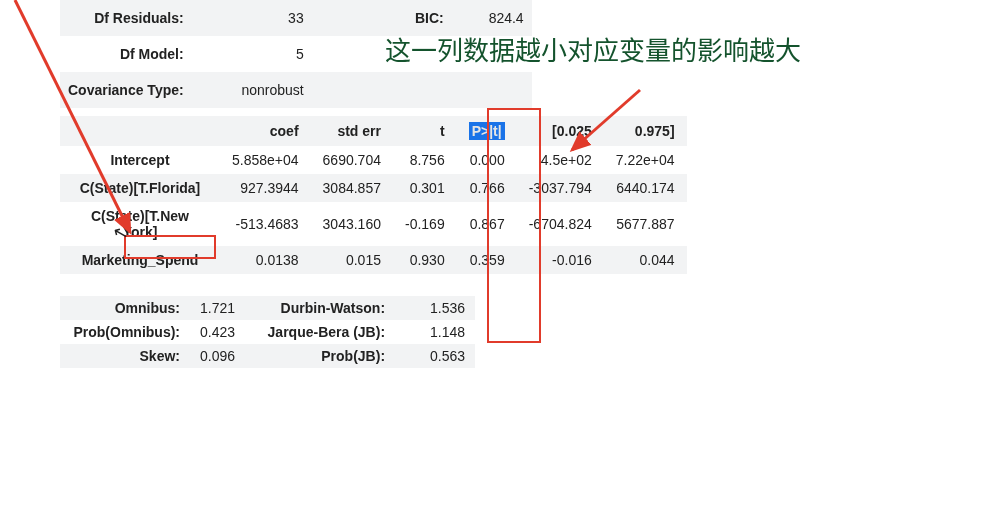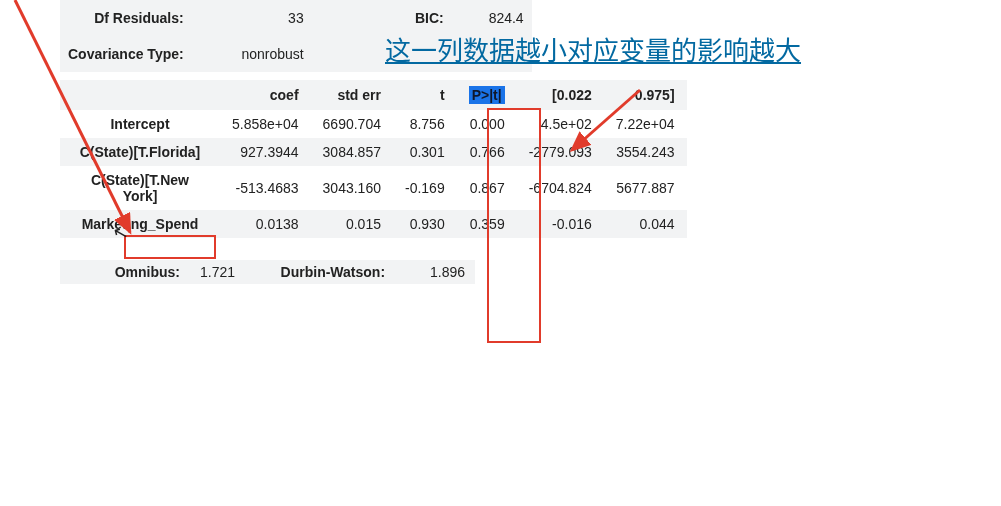--- a/index.html
+++ b/index.html
@@ -37,39 +37,38 @@
     margin-top: 8px;
   }
   table.coef th, table.coef td {
     padding: 6px 12px;
     font-size: 14px;
     text-align: right;
   }
   table.coef th { font-weight: bold; }
   table.coef td.rowlabel { font-weight: bold; text-align: center; }
   table.coef tr.alt { background: #f2f3f4; }
-  .highlight-cell { background: #1a73e8; color: #0f172a; display:inline-block; padding:1px 3px; }
+  .highlight-cell { background: #1a73e8; color: #e5e5e5; display:inline-block; padding:1px 3px; }
 
   
   table.diag {
     border-collapse: collapse;
     margin-top: 22px;
   }
   table.diag td { padding: 4px 10px; text-align: right; font-size: 14px; }
   table.diag td.label { font-weight: bold; }
   table.diag tr.alt { background: #f2f3f4; }
 
   
   .anno {
     position: absolute;
-    color: #0369a1;
+    color: #14532d;
     font-size: 26px;
     font-weight: 400;
     font-family: "Microsoft YaHei","PingFang SC","Noto Sans CJK SC",sans-serif;
-    text-decoration: underline;
   }
 
   
   .redbox {
     position: absolute;
     border: 2px solid #e13b2b;
     background: transparent;
   }
 
   
@@ -96,58 +95,64 @@
 <div class="wrap">
   <div class="region">
 
     <table class="topstats">
       <tbody>
           <tr class="alt">
         <td class="label">Df Residuals:</td>
         <td style="width:120px">33</td>
         <td class="label" style="width:140px">BIC:</td>
         <td style="width:80px">824.4</td>
+      </tr>
+      <tr>
+        <td class="label">Df Model:</td>
+        <td>5</td>
+        <td class="label"></td>
+        <td></td>
       </tr>
       <tr class="alt">
         <td class="label">Covariance Type:</td>
         <td>nonrobust</td>
         <td class="label"></td>
         <td></td>
       </tr>
     </tbody>
       </table>
 
     <table class="coef">
       <tbody>
           <tr class="alt">
         <th style="width:160px"></th>
         <th>coef</th>
         <th>std err</th>
         <th>t</th>
         <th><span class="highlight-cell">P&gt;|t|</span></th>
-        <th>[0.022</th>
+        <th>[0.025</th>
         <th>0.975]</th>
       </tr>
       <tr>
         <td class="rowlabel">Intercept</td>
         <td>5.858e+04</td>
         <td>6690.704</td>
         <td>8.756</td>
         <td>0.000</td>
         <td>4.5e+02</td>
         <td>7.22e+04</td>
       </tr>
       <tr class="alt">
         <td class="rowlabel">C(State)[T.Florida]</td>
         <td>927.3944</td>
         <td>3084.857</td>
         <td>0.301</td>
         <td>0.766</td>
-        <td>-2779.093</td>
-        <td>3554.243</td>
+        <td>-3037.794</td>
+        <td>6440.174</td>
       </tr>
       <tr>
         <td class="rowlabel">C(State)[T.New York]</td>
         <td>-513.4683</td>
         <td>3043.160</td>
         <td>-0.169</td>
         <td>0.867</td>
         <td>-6704.824</td>
         <td>5677.887</td>
       </tr>
@@ -162,21 +167,33 @@
       </tr>
     </tbody>
       </table>
 
     <table class="diag">
       <tbody>
           <tr class="alt">
         <td class="label" style="width:130px">Omnibus:</td>
         <td style="width:55px">1.721</td>
         <td class="label" style="width:150px">Durbin-Watson:</td>
-        <td style="width:80px">1.896</td>
+        <td style="width:80px">1.536</td>
+      </tr>
+      <tr>
+        <td class="label">Prob(Omnibus):</td>
+        <td>0.423</td>
+        <td class="label">Jarque-Bera (JB):</td>
+        <td>1.148</td>
+      </tr>
+      <tr class="alt">
+        <td class="label">Skew:</td>
+        <td>0.096</td>
+        <td class="label">Prob(JB):</td>
+        <td>0.563</td>
       </tr>
     </tbody>
       </table>
 
   </div>
 
   <div class="anno" style="left:385px; top:30px;">这一列数据越小对应变量的影响越大</div>
 
   <div class="redbox" style="left:487px; top:108px; width:54px; height:235px;"></div>
 

